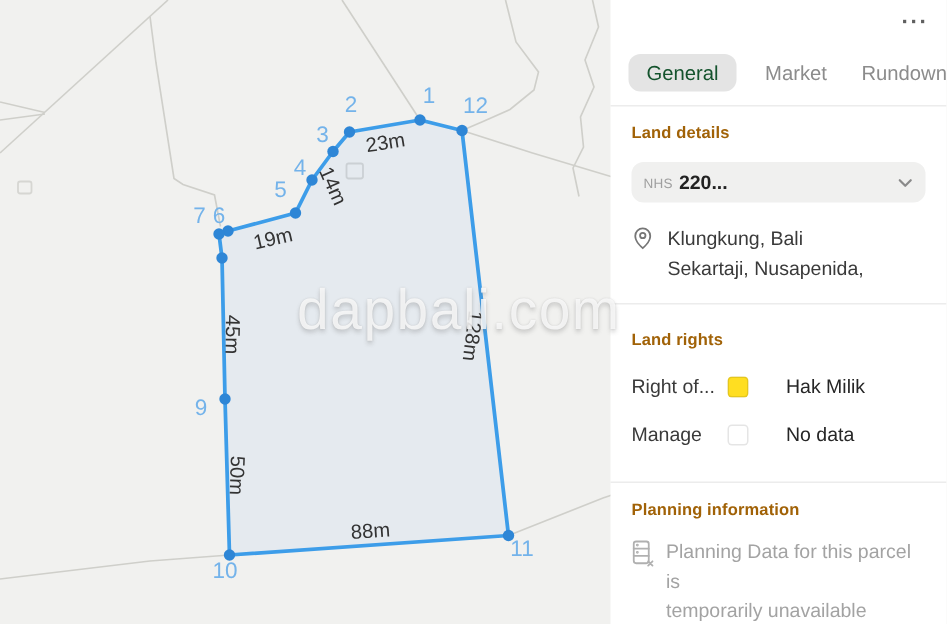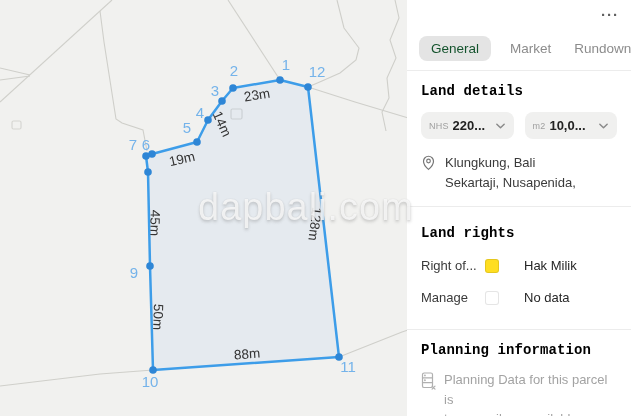--- a/index.html
+++ b/index.html
@@ -21,21 +21,21 @@
   .panel { position:absolute; left:407px; top:0; width:224px; height:416px;
     background:#fff; z-index:4; color:#1d1d1f; }
   .more-btn { position:absolute; top:6px; right:12px; border:none; background:none;
     cursor:pointer; font-size:15px; font-weight:bold; color:#5f5f5f; letter-spacing:1px; }
   .tabs { display:flex; align-items:center; gap:15px; padding:36px 0 0 12px; }
   .tab { font-size:13.5px; color:#8c8c8c; padding:5px 4px; cursor:pointer; white-space:nowrap; }
   .tab.active { background:#e4e4e4; color:#14532d; border-radius:8px; padding:5px 12px; font-weight:400; }
   .divider { border-top:1px solid #ececec; margin-top:9px; }
   .divider.flat { margin-top:0; }
   section { padding:12px 14px 14px 14px; }
-  h3 { font-size:14px; font-weight:bold; color:#000000; letter-spacing:.1px;font-family:Liberation Mono, monospace; }
+  h3 { font-size:11px; font-weight:bold; color:#a16207; letter-spacing:.1px; }
 
   .chips { display:flex; gap:11px; margin-top:13px; }
   .chip { flex:1; display:flex; align-items:center; gap:4px; background:#f0f0ef;
     border-radius:8px; padding:6px 8px; cursor:pointer; min-width:0; }
   .chip-label { font-size:9px; color:#9f9f9f; letter-spacing:.2px; flex:none; }
   .chip-value { font-size:13px; font-weight:bold; color:#222; white-space:nowrap;
     overflow:hidden; flex:1 1 auto; }
   .chev { flex:none; margin-left:2px; }
 
   .loc-row { display:flex; gap:9px; margin-top:14px; }
@@ -124,27 +124,20 @@
     <section>
       <h3>Land details</h3>
       <div class="chips">
         <div class="chip">
           <span class="chip-label">NHS</span>
           <span class="chip-value">220...</span>
           <svg class="chev" width="11" height="8" viewBox="0 0 12 8">
             <polyline points="2,2 6,6 10,2" fill="none" stroke="#8a8a8a" stroke-width="1.6" stroke-linecap="round" stroke-linejoin="round"></polyline>
           </svg>
         </div>
-        <div class="chip">
-          <span class="chip-label">m2</span>
-          <span class="chip-value">10,0...</span>
-          <svg class="chev" width="11" height="8" viewBox="0 0 12 8">
-            <polyline points="2,2 6,6 10,2" fill="none" stroke="#8a8a8a" stroke-width="1.6" stroke-linecap="round" stroke-linejoin="round"></polyline>
-          </svg>
-        </div>
       </div>
       <div class="loc-row">
         <svg width="15" height="17" viewBox="0 0 24 26">
           <path d="M12 24s-8-6.6-8-13a8 8 0 0 1 16 0c0 6.4-8 13-8 13z" fill="none" stroke="#767676" stroke-width="1.9"></path>
           <circle cx="12" cy="10.6" r="2.9" fill="none" stroke="#767676" stroke-width="1.9"></circle>
         </svg>
         <div class="loc-text">
           <div>Klungkung, Bali</div>
           <div>Sekartaji, Nusapenida,</div>
         </div>

